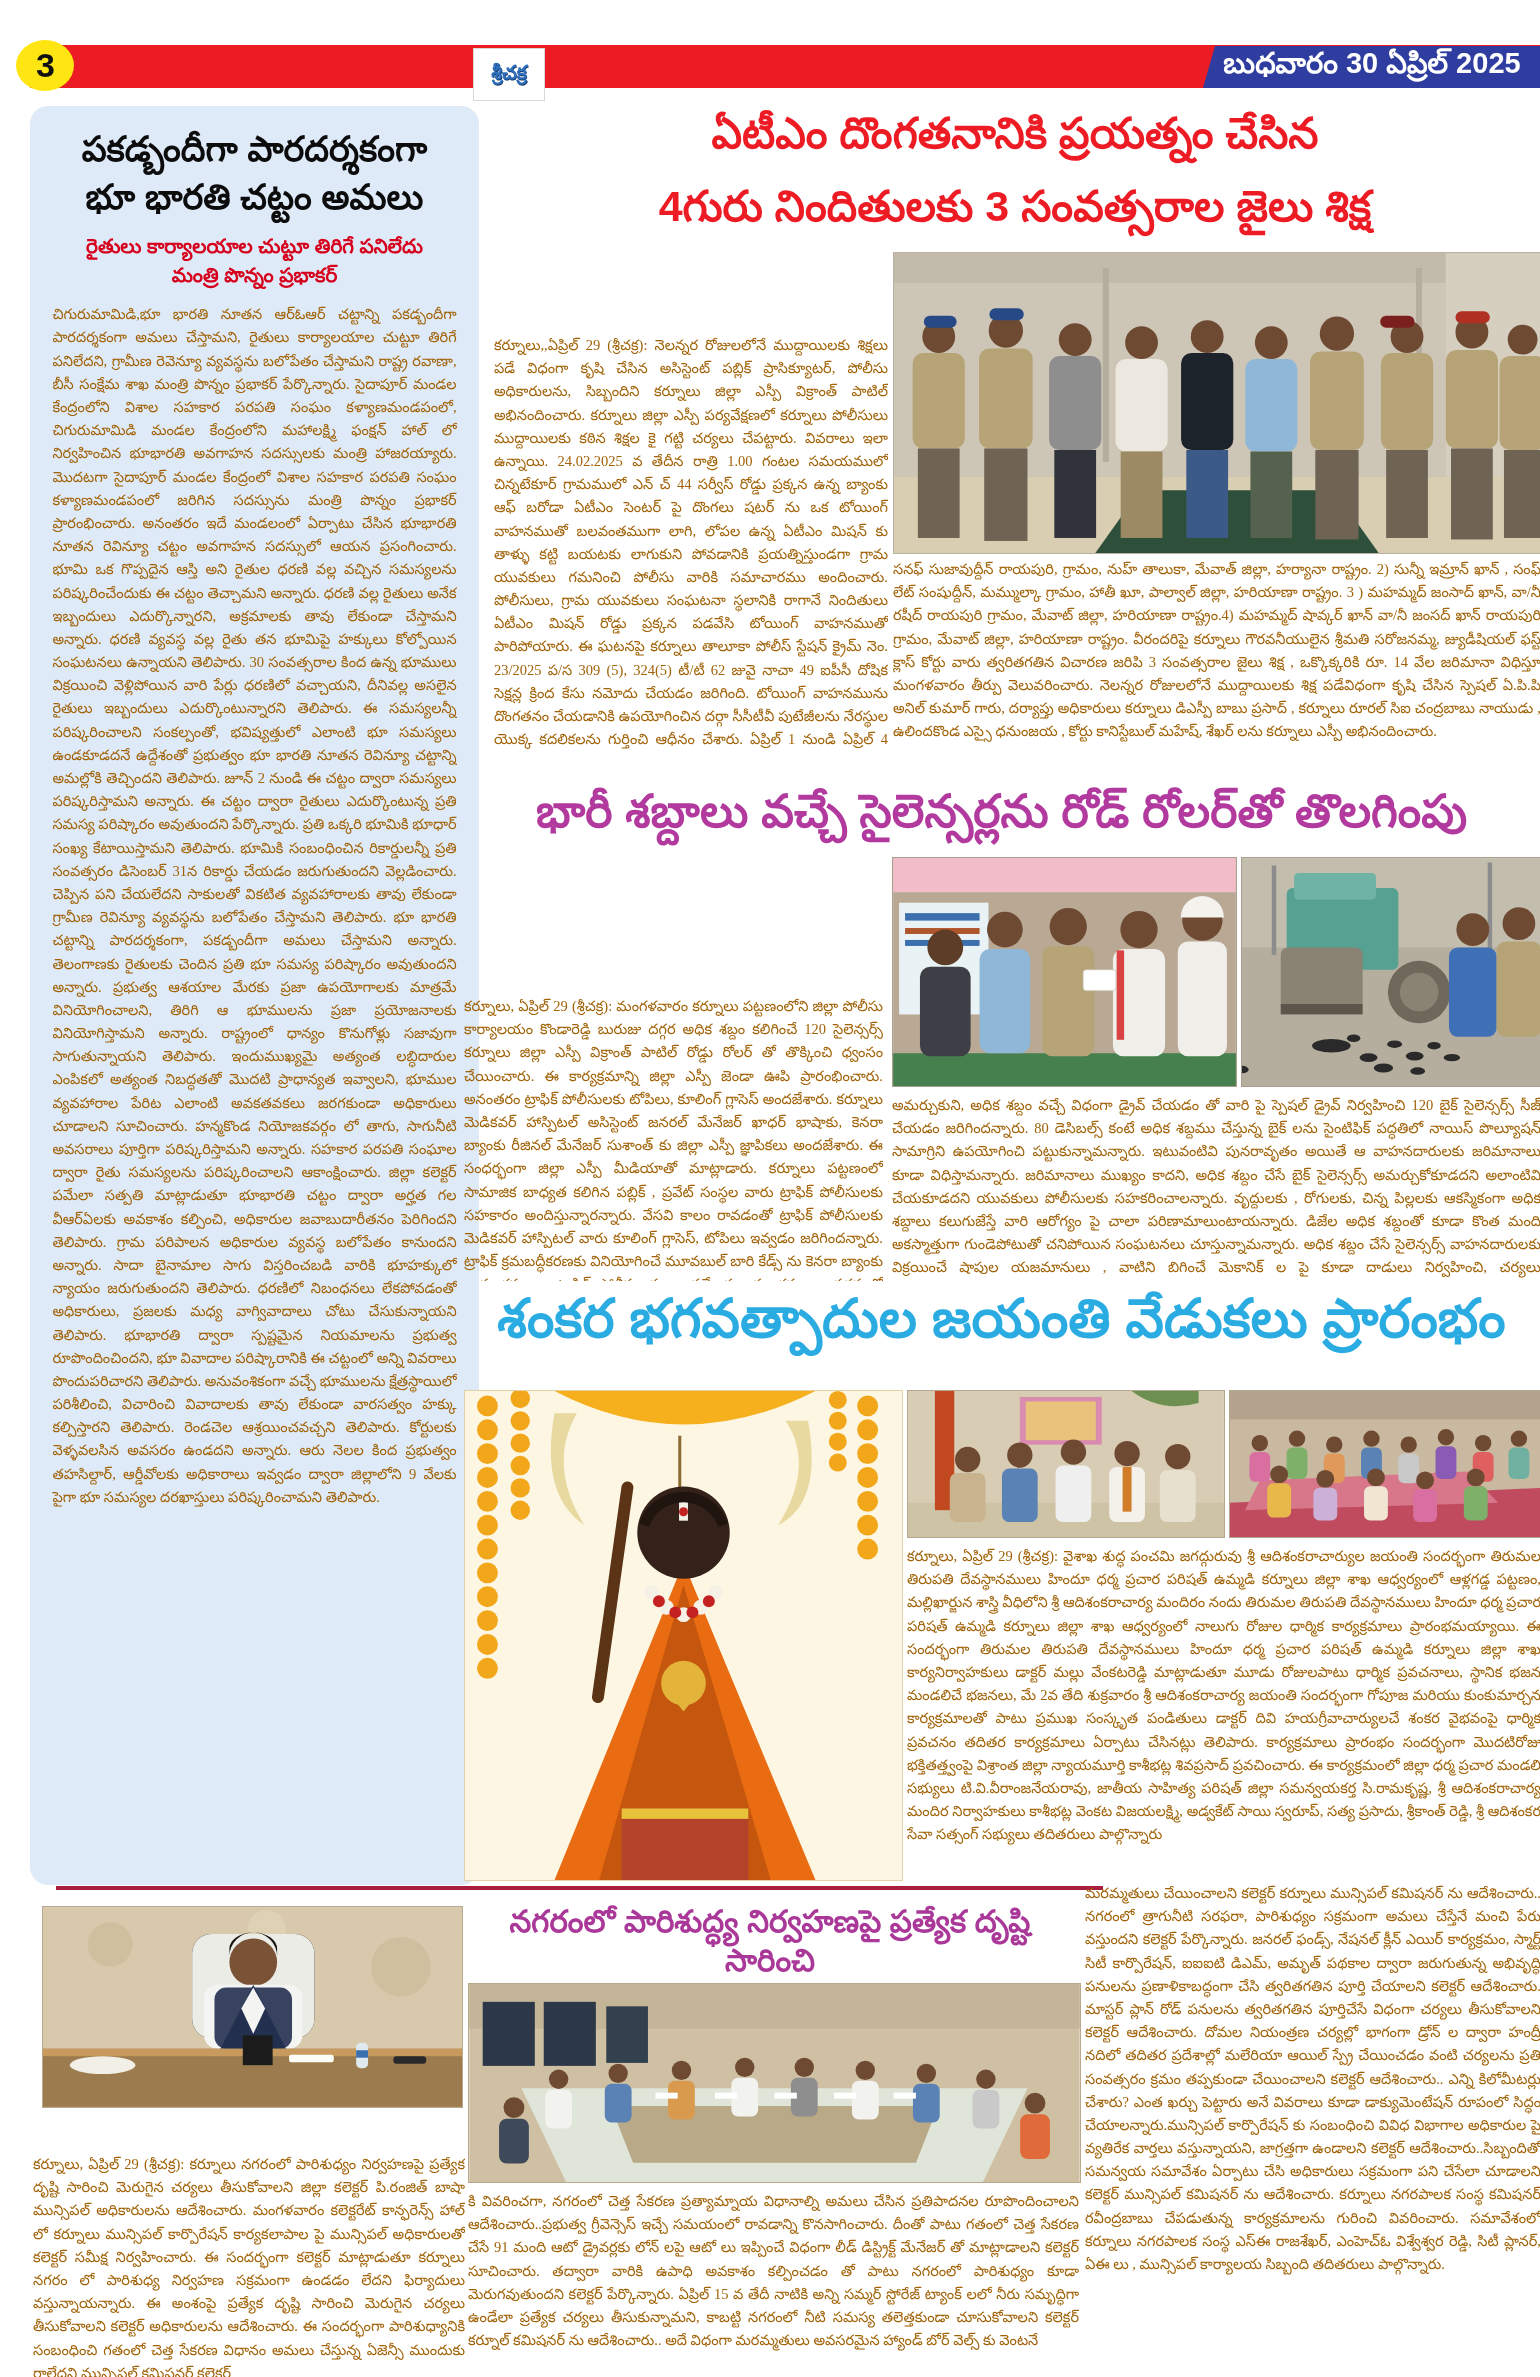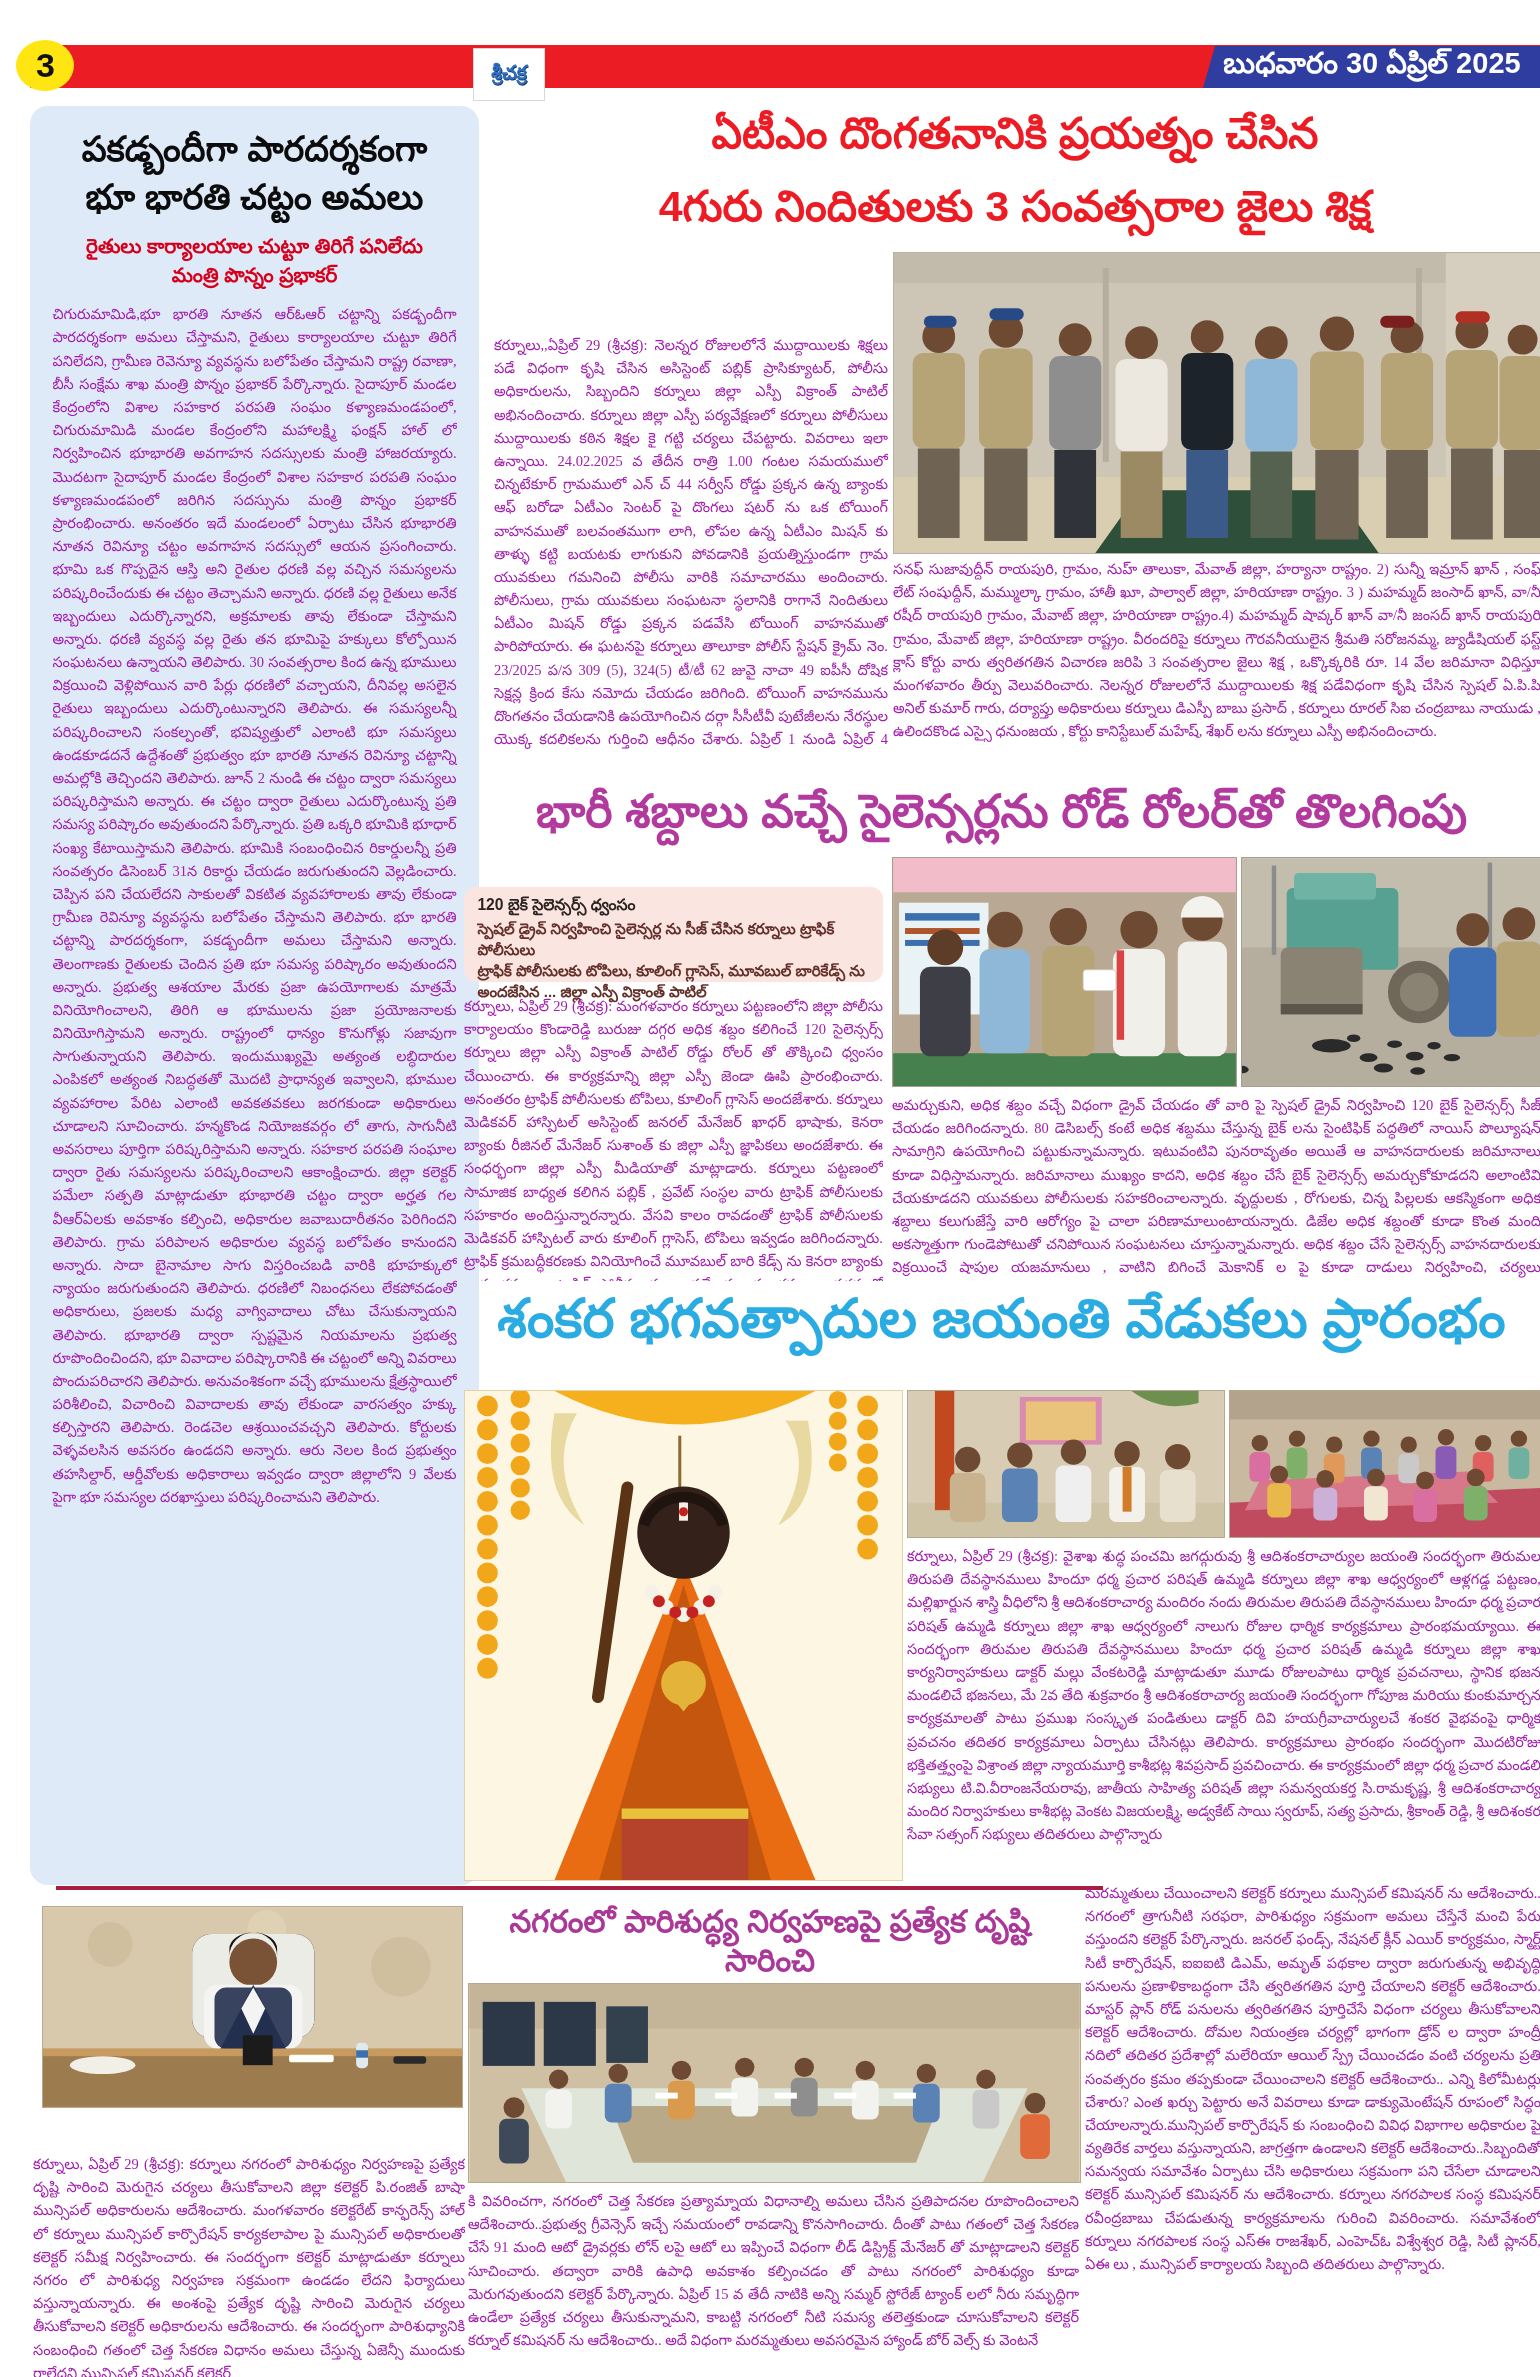--- a/index.html
+++ b/index.html
@@ -13,21 +13,21 @@
            font-size:34px;font-weight:800;color:#111;z-index:3;}
   #mastbox{left:473px;top:48px;width:70px;height:51px;background:#ffffff;border:0.7px solid #d8d8d8;
            display:flex;align-items:center;justify-content:center;z-index:2;}
   #masttitle{font-family:"Liberation Sans",sans-serif;font-size:19.4px;font-weight:800;color:#2f6fbd;
              text-shadow:0.7px 0.7px 0 #123a6e;}
   #datebox{left:1203px;top:46px;width:338px;height:42px;background:#2e3d9f;z-index:2;
            clip-path:polygon(12px 0,100% 0,100% 100%,0 100%);
            display:flex;align-items:center;justify-content:center;}
   #datetext{color:#ffffff;font-family:"Liberation Sans",sans-serif;font-size:29px;font-weight:700;}
   
-  .body-col{font-size:14.5px;line-height:1.6;text-align:justify;color:#a21caf;overflow:hidden;}
+  .body-col{font-size:14.5px;line-height:1.6;text-align:justify;color:#a16207;overflow:hidden;}
   
   #land-box{left:30px;top:106px;width:449px;height:1779px;background:#dfeaf8;border-radius:18px;
             padding:19.4px 22.4px;box-sizing:border-box;}
   .land-head{font-family:"Liberation Sans",sans-serif;font-size:35px;font-weight:800;color:#0c0c0c;
              text-align:center;line-height:1.35;}
   .land-sub{font-family:"Liberation Sans",sans-serif;font-size:20px;font-weight:700;color:#d6001c;
             text-align:center;line-height:1.45;}
   #land-body{margin-top:13.4px;height:1476px;}
   
   .atm-head{left:489px;top:110px;width:1052px;text-align:center;color:#ed1c24;
@@ -136,25 +136,20 @@
       </g>
       <rect x="40" y="84" width="44" height="16" rx="8" fill="#274a86"></rect>
       <rect x="128" y="74" width="46" height="16" rx="8" fill="#274a86"></rect>
       <rect x="652" y="84" width="46" height="16" rx="8" fill="#7b1e1e"></rect>
       <rect x="753" y="78" width="46" height="16" rx="8" fill="#b03024"></rect>
     </svg>
   </div>
   <div class="abs body-col" id="atm-body-right">సనఫ్ సుజావుద్దీన్ రాయపురి, గ్రామం, నుహ్ తాలుకా, మేవాత్ జిల్లా, హర్యానా రాష్ట్రం. 2) సున్నీ ఇమ్రాన్ ఖాన్ , సంఫ్ లేట్ సంషుద్దీన్, మమ్ముల్కా గ్రామం, హాతీ ఖూ, పాల్వాల్ జిల్లా, హరియాణా రాష్ట్రం. 3 ) మహమ్మద్ జంసాద్ ఖాన్, వా/నీ రషీద్ రాయపురి గ్రామం, మేవాట్ జిల్లా, హరియాణా రాష్ట్రం.4) మహమ్మద్ షావ్కర్ ఖాన్ వా/నీ జంసద్ ఖాన్ రాయపురి గ్రామం, మేవాట్ జిల్లా, హరియాణా రాష్ట్రం. వీరందరిపై కర్నూలు గౌరవనీయులైన శ్రీమతి సరోజనమ్మ, జ్యుడీషియల్ ఫస్ట్ క్లాస్ కోర్టు వారు త్వరితగతిన విచారణ జరిపి 3 సంవత్సరాల జైలు శిక్ష , ఒక్కొక్కరికి రూ. 14 వేల జరిమానా విధిస్తూ మంగళవారం తీర్పు వెలువరించారు. నెలన్నర రోజులలోనే ముద్దాయిలకు శిక్ష పడేవిధంగా కృషి చేసిన స్పెషల్ ఏ.పి.పి అనిల్ కుమార్ గారు, దర్యాప్తు అధికారులు కర్నూలు డిఎస్పీ బాబు ప్రసాద్ , కర్నూలు రూరల్ సిఐ చంద్రబాబు నాయుడు , ఉలిందకొండ ఎస్సై ధనుంజయ , కోర్టు కానిస్టేబుల్ మహేష్, శేఖర్ లను కర్నూలు ఎస్పీ అభినందించారు.</div>
 
   <div class="abs" id="sil-head">భారీ శబ్దాలు వచ్చే సైలెన్సర్లను రోడ్ రోలర్‌తో తొలగింపు</div>
-  <div class="abs" id="sil-box">
-    <div class="l1">120 బైక్ సైలెన్సర్స్ ధ్వంసం</div>
-    <div class="l2">స్పెషల్ డ్రైవ్ నిర్వహించి సైలెన్సర్ల ను సీజ్ చేసిన కర్నూలు ట్రాఫిక్ పోలీసులు</div>
-    <div class="l2">ట్రాఫిక్ పోలీసులకు టోపిలు, కూలింగ్ గ్లాసెస్, మూవబుల్ బారికేడ్స్ ను అందజేసిన ... జిల్లా ఎస్పీ విక్రాంత్ పాటిల్</div>
-  </div>
   <div class="abs body-col" id="sil-body-left">కర్నూలు, ఏప్రిల్ 29 (శ్రీచక్ర): మంగళవారం కర్నూలు పట్టణంలోని జిల్లా పోలీసు కార్యాలయం కొండారెడ్డి బురుజు దగ్గర అధిక శబ్దం కలిగించే 120 సైలెన్సర్స్ కర్నూలు జిల్లా ఎస్పీ విక్రాంత్ పాటిల్ రోడ్డు రోలర్ తో తొక్కించి ధ్వంసం చేయించారు. ఈ కార్యక్రమాన్ని జిల్లా ఎస్పీ జెండా ఊపి ప్రారంభించారు. అనంతరం ట్రాఫిక్ పోలీసులకు టోపిలు, కూలింగ్ గ్లాసెస్ అందజేశారు. కర్నూలు మెడికవర్ హాస్పిటల్ అసిస్టెంట్ జనరల్ మేనేజర్ ఖాధర్ భాషాకు, కెనరా బ్యాంకు రీజినల్ మేనేజర్ సుశాంత్ కు జిల్లా ఎస్పీ జ్ఞాపికలు అందజేశారు. ఈ సంధర్భంగా జిల్లా ఎస్పీ మీడియాతో మాట్లాడారు. కర్నూలు పట్టణంలో సామాజిక బాధ్యత కలిగిన పబ్లిక్ , ప్రవేట్ సంస్థల వారు ట్రాఫిక్ పోలీసులకు సహకారం అందిస్తున్నారన్నారు. వేసవి కాలం రావడంతో ట్రాఫిక్ పోలీసులకు మెడికవర్ హాస్పిటల్ వారు కూలింగ్ గ్లాసెస్, టోపిలు ఇవ్వడం జరిగిందన్నారు. ట్రాఫిక్ క్రమబద్ధీకరణకు వినియోగించే మూవబుల్ బారి కేడ్స్ ను కెనరా బ్యాంకు వారు కర్నూలు ట్రాఫిక్ పోలీసులకు అందజేశారన్నారు. కర్నూలు నగరంలో కొంతమంది యువకులు వారి యొక్క ద్విచక్ర వాహనాలకు అధిక శబ్దం వచ్చే సైలెన్సర్స్</div>
 
   <div class="abs" id="sil-photo1">
     <svg width="343" height="228" viewBox="0 0 460 306">
       <rect width="460" height="306" fill="#b8a894"></rect>
       <rect x="0" y="0" width="460" height="46" fill="#f2bcc9"></rect>
       <rect x="8" y="60" width="120" height="150" fill="#e9f2f4"></rect>
       <rect x="16" y="74" width="100" height="10" fill="#3b6fae"></rect>
       <rect x="16" y="94" width="100" height="8" fill="#b0562c"></rect>
       <rect x="16" y="110" width="100" height="8" fill="#3b6fae"></rect>

